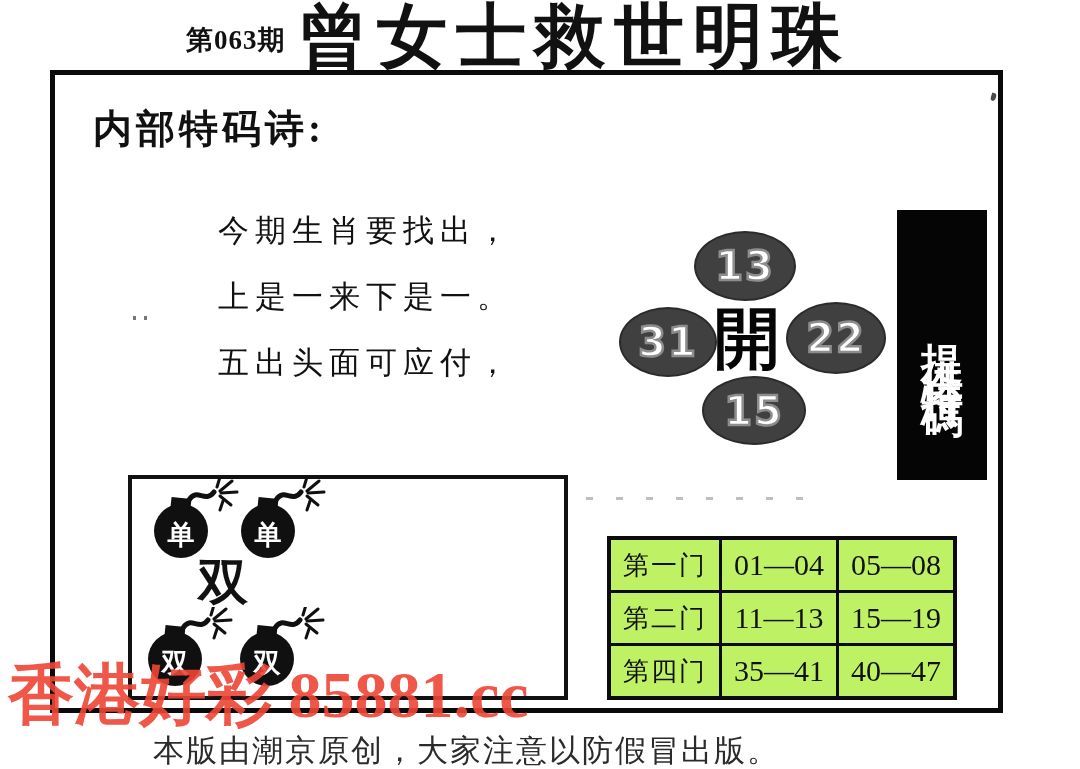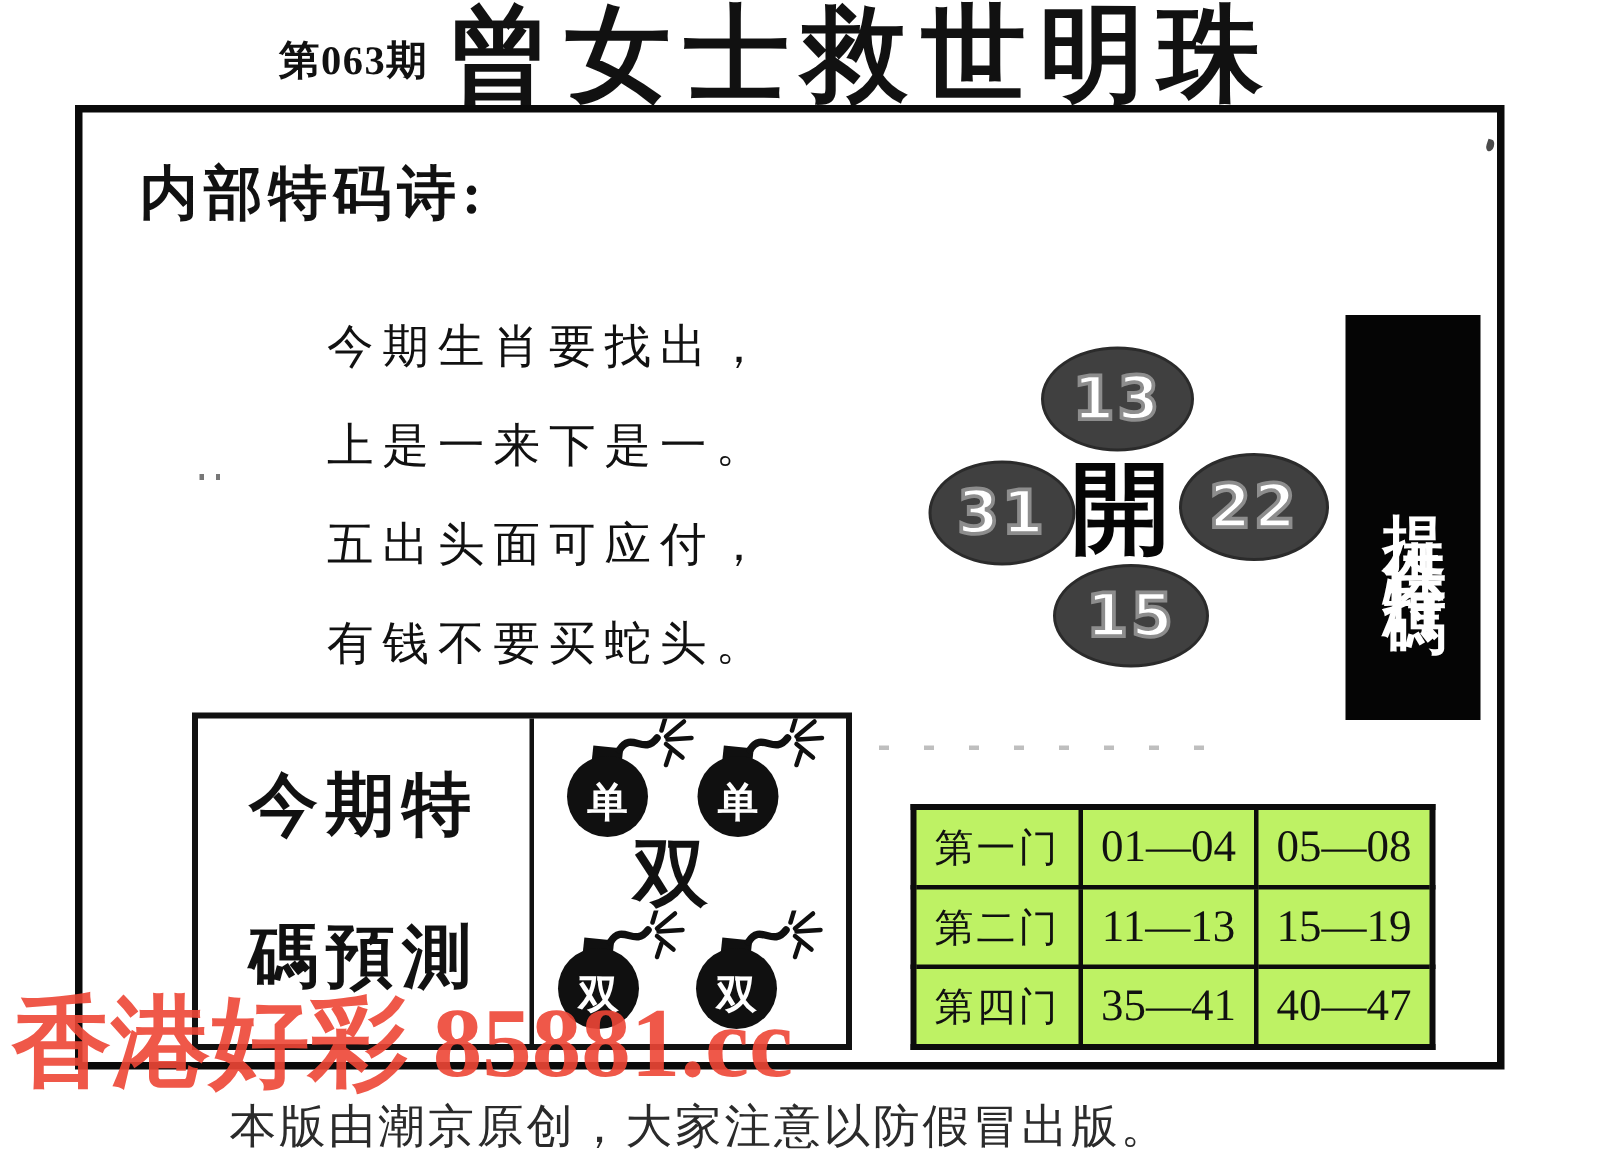--- a/index.html
+++ b/index.html
@@ -78,21 +78,20 @@
   <div class="issue-no">第063期</div>
   <div class="main-title">曾女士救世明珠</div>
 
   <div class="main-frame"></div>
 
   <div class="poem-heading">内部特码诗:</div>
   <div class="poem">
     <div class="poem-line">今期生肖要找出，</div>
     <div class="poem-line">上是一来下是一。</div>
     <div class="poem-line">五出头面可应付，</div>
-    <div class="poem-line">有钱不要买蛇头。</div>
   </div>
 
   <div class="bubble" style="left:694px;top:231px;width:98px;height:66px;">
     <span class="bubble-num">13</span>
   </div>
   <div class="bubble" style="left:619px;top:307px;width:94px;height:66px;text-align:right;">
     <span class="bubble-num">31</span>
   </div>
   <div class="bubble" style="left:786px;top:302px;width:96px;height:68px;">
     <span class="bubble-num">22</span>
@@ -100,24 +99,20 @@
   <div class="bubble" style="left:702px;top:376px;width:100px;height:65px;">
     <span class="bubble-num">15</span>
   </div>
   <div class="wheel-center">開</div>
 
   <div class="side-banner">
     <div class="side-banner-text">提供特碼</div>
   </div>
 
   <div class="pred-box">
-    <div class="pred-left">
-      <div class="pred-title-line">今期特</div>
-      <div class="pred-title-line">碼預測</div>
-    </div>
     <div class="pred-right">
 
       <div class="bomb" style="left:18px;top:0px;">
         <svg width="95" height="85" viewBox="0 0 95 85">
           <rect x="21" y="19" width="20" height="10" fill="#101010" transform="rotate(6 31 24)"></rect>
           <path d="M39 21 C 47 8, 55 25, 64 13" stroke="#101010" stroke-width="5" fill="none" stroke-linecap="round"></path>
           <g stroke="#101010" stroke-width="3" stroke-linecap="round">
             <line x1="70" y1="12" x2="82" y2="2"></line>
               <line x1="71" y1="14" x2="87" y2="13"></line>
             <line x1="70" y1="17" x2="81" y2="26"></line>

